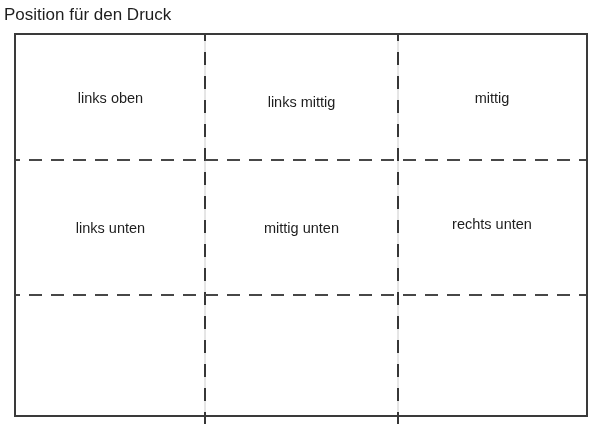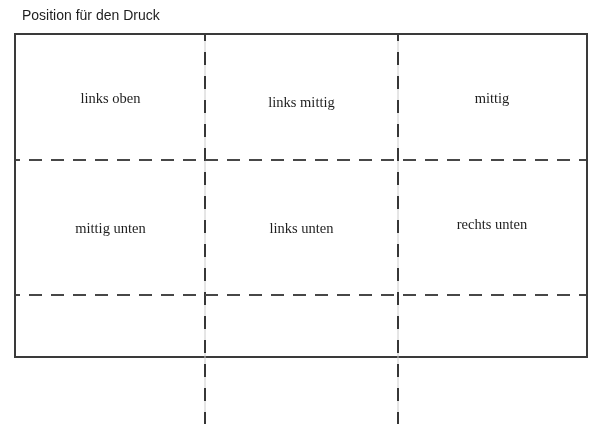--- a/index.html
+++ b/index.html
@@ -14,32 +14,31 @@
   html,body{
     width:600px;height:442px;
     background:var(--background);
     font-family:"Liberation Sans", sans-serif;
     color:var(--text);
     overflow:hidden;
   }
   .stage{position:relative;width:600px;height:442px;}
   .title{
     position:absolute;
-    left:22px;top:6px;
-    font-size:14px;
+    left:4px;top:6px;
+    font-size:17px;
     line-height:18px;
     color:var(--text);
   }
   .box{
     position:absolute;
     left:14px;top:33px;
-    width:574px;height:325px;
+    width:574px;height:384px;
     border:2px solid var(--border);
     background:var(--background);
-    font-family:Liberation Serif, serif;
   }
   .lines{
     position:absolute;
     left:0;top:0;
     width:570px;height:389px;
     display:block;
   }
   .lines .vguide{stroke:var(--guide);stroke-width:1;}
   .lines .vdash{stroke:var(--vdash);stroke-width:2;stroke-dasharray:13 11;stroke-dashoffset:7;}
   .lines .hdash{stroke:var(--dash);stroke-width:2;stroke-dasharray:13 9;stroke-dashoffset:9;}
@@ -89,24 +88,24 @@
       <div class="cell">
           <span>links oben</span>
         </div>
       <div class="cell">
           <span>links mittig</span>
         </div>
       <div class="cell">
           <span>mittig</span>
         </div>
       <div class="cell">
-          <span>mittig unten</span>
+          <span>links unten</span>
         </div>
       <div class="cell">
-          <span>links unten</span>
+          <span>mittig unten</span>
         </div>
       <div class="cell">
           <span>rechts unten</span>
         </div>
     </div>
 
   </div>
 </div>
 
 </body></html>

